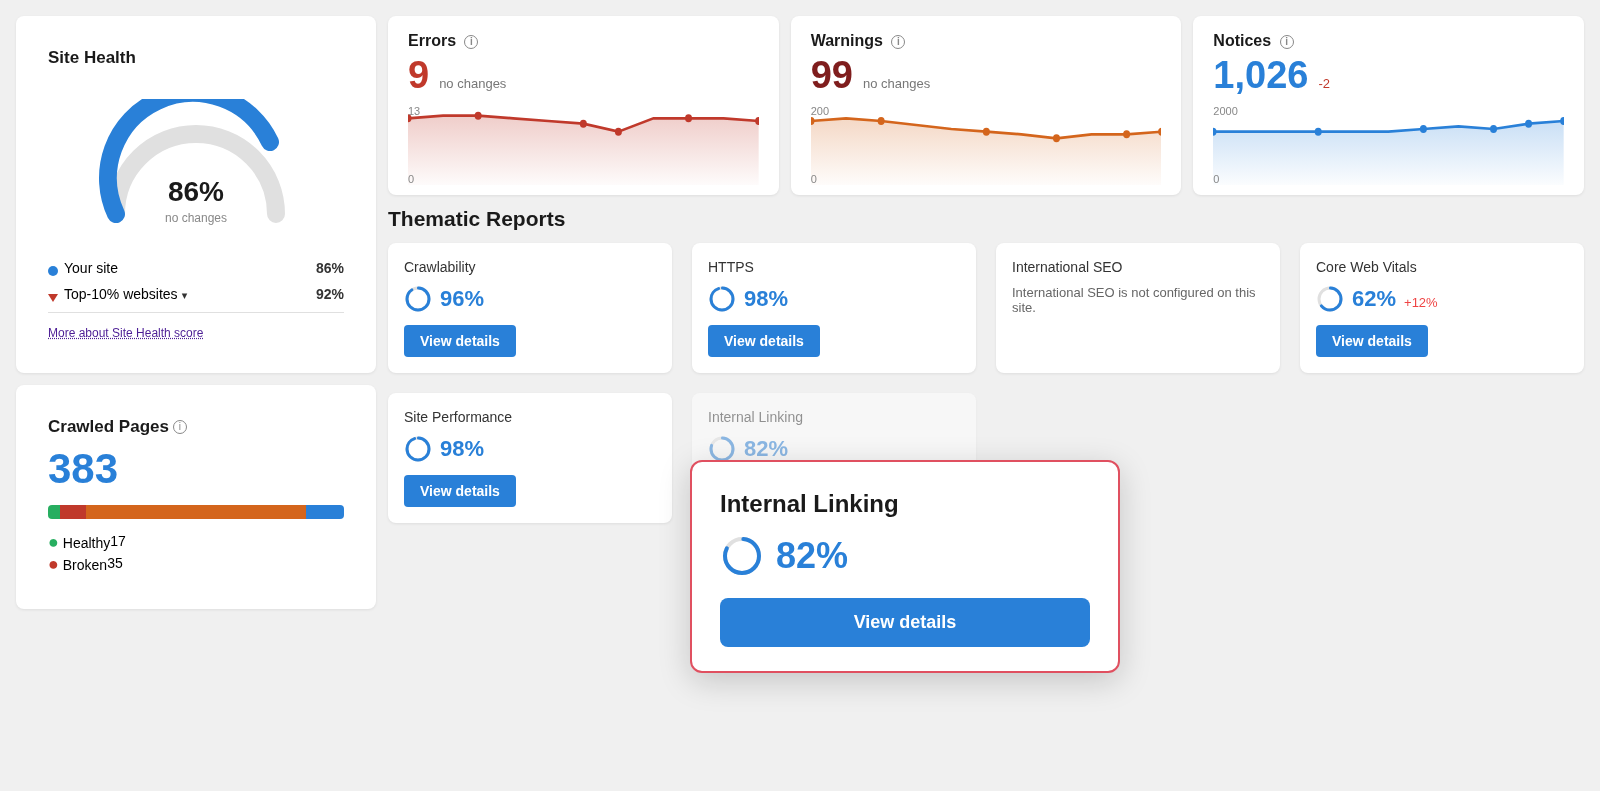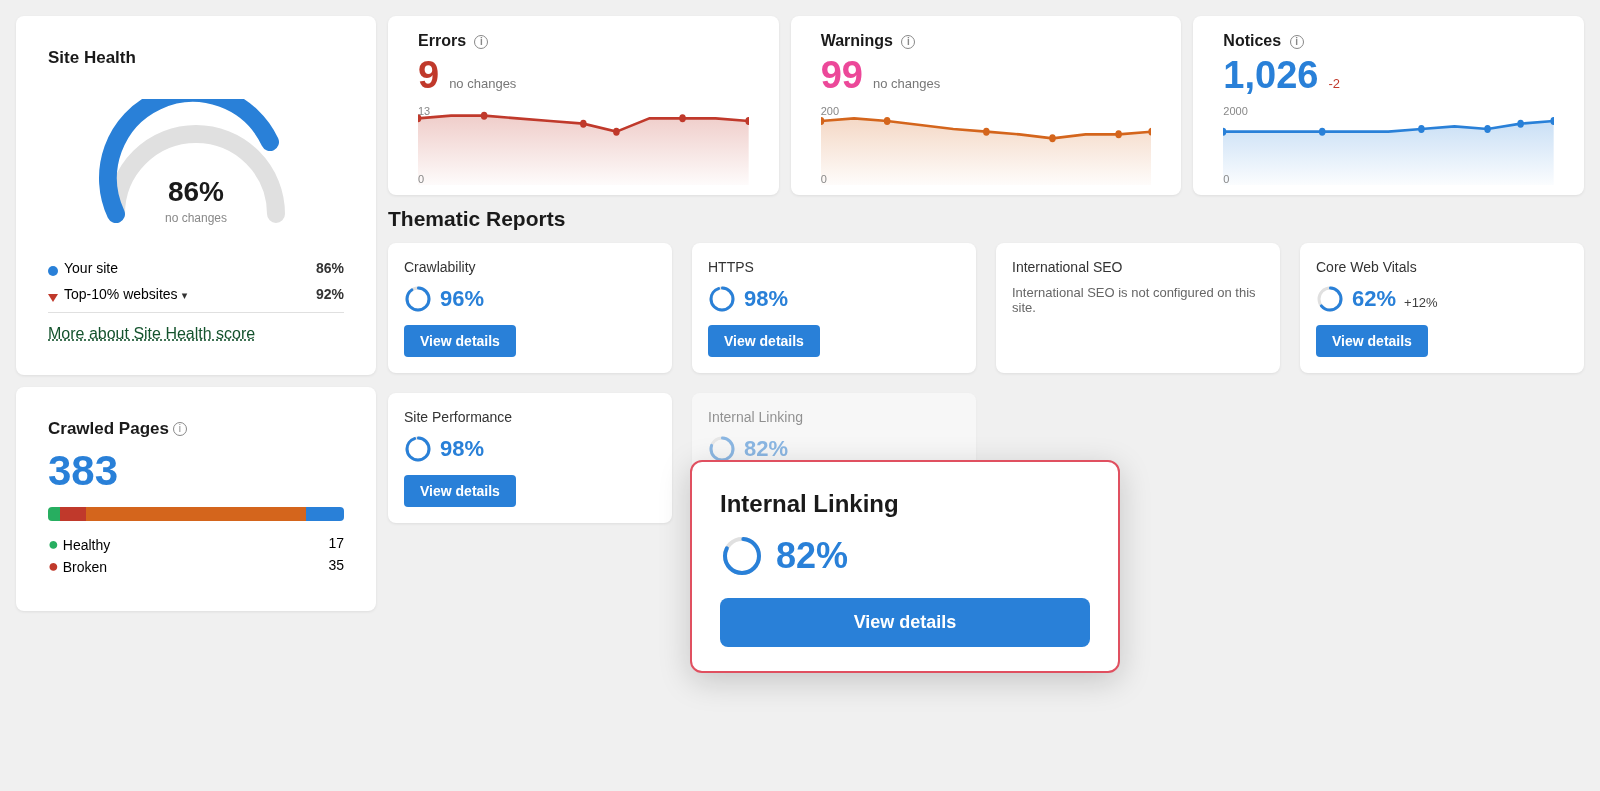--- a/index.html
+++ b/index.html
@@ -112,22 +112,22 @@
       width: 0;
       height: 0;
       border-left: 5px solid transparent;
       border-right: 5px solid transparent;
       border-top: 8px solid #c0392b;
       margin-right: 6px;
       vertical-align: middle;
     }
 
     .more-link {
-      color: #14532d;
-      font-size: 16px;
+      color: #4c1d95;
+      font-size: 12px;
       text-decoration: underline;
       text-decoration-style: dotted;
       cursor: pointer;
       display: inline-block;
       margin-top: 2px;
     }
 
     
     .big-number {
       font-size: 42px;
@@ -146,21 +146,21 @@
     }
 
     .pb-green { background: #27ae60; }
     .pb-red { background: #c0392b; }
     .pb-orange { background: #d4651c; flex: 1; }
     .pb-blue { background: #2980d8; }
 
     .legend-list { list-style: none; }
     .legend-list li {
       display: flex;
-      justify-content: space-between;
+      justify-content: flex-start;
       font-size: 14px;
       margin-bottom: 4px;
     }
 
     .dot-green { color: #27ae60; font-size: 18px; line-height: 1; }
     .dot-red { color: #c0392b; font-size: 18px; line-height: 1; }
 
     
     .right-col {
       flex: 1;
@@ -172,21 +172,21 @@
     
     .metrics-row {
       display: flex;
       gap: 12px;
     }
 
     .metric-card {
       flex: 1;
       background: #fff;
       border-radius: 8px;
-      padding: 16px 30px 10px;
+      padding: 16px 20px 10px;
       box-shadow: 0 1px 3px rgba(0,0,0,0.08);
       position: relative;
       overflow: hidden;
     }
 
     .metric-label {
       font-size: 16px;
       font-weight: 700;
       color: #1a1a1a;
       margin-bottom: 4px;
@@ -207,21 +207,21 @@
       cursor: pointer;
     }
 
     .metric-number {
       font-size: 38px;
       font-weight: 700;
       margin-right: 6px;
     }
 
     .metric-number.red { color: #c0392b; }
-    .metric-number.orange { color: #ec4899; }
+    .metric-number.orange { color: #7f1d1d; }
     .metric-number.blue { color: #2980d8; }
 
     .metric-change {
       font-size: 13px;
       color: #777;
     }
 
     .metric-main-row {
       display: flex;
       align-items: baseline;
@@ -301,21 +301,21 @@
     }
 
     .report-score {
       font-size: 22px;
       font-weight: 700;
       color: #2980d8;
     }
 
     .report-score-change {
       font-size: 13px;
-      color: #404040;
+      color: #ef4444;
       margin-top: 6px;
     }
 
     .view-details-btn {
       background: #2980d8;
       color: #fff;
       border: none;
       border-radius: 4px;
       padding: 8px 16px;
       font-size: 14px;

